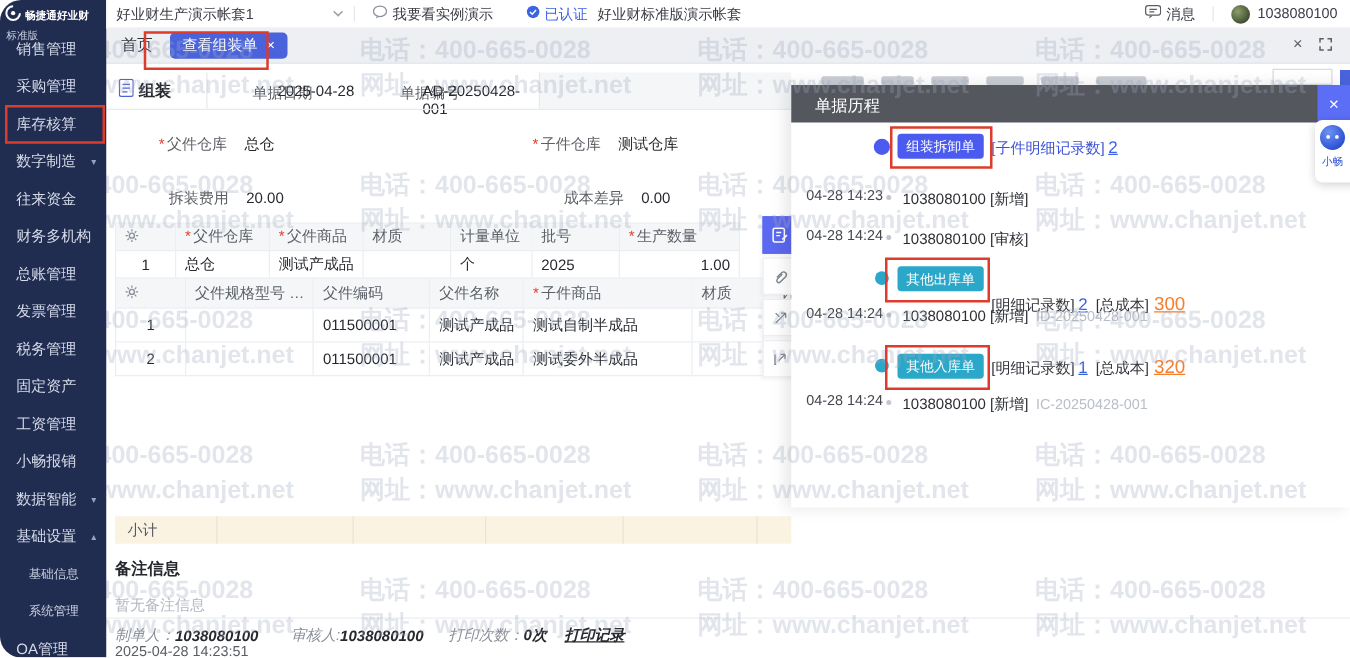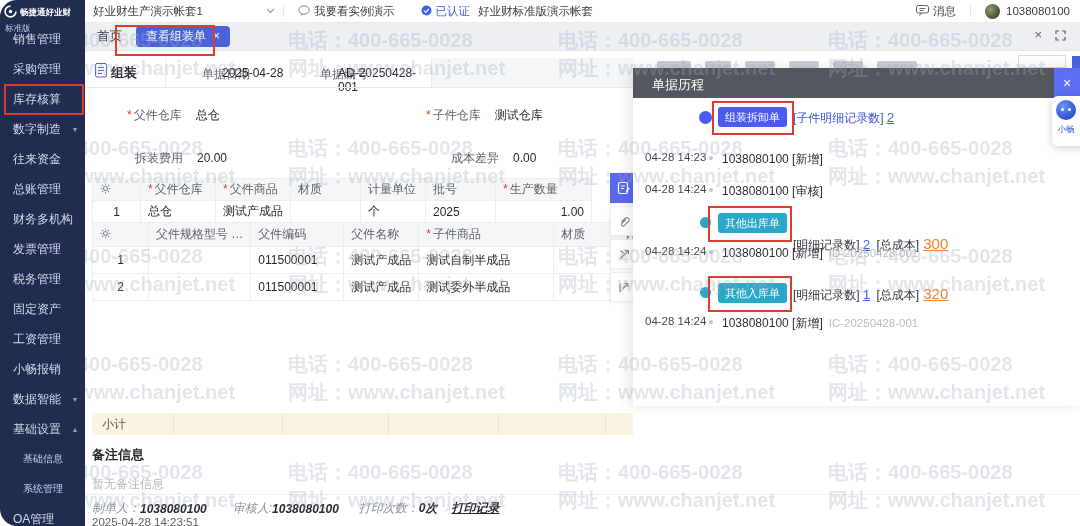--- a/index.html
+++ b/index.html
@@ -131,25 +131,25 @@
         </div>
       <div class="mi">
           <span>数字制造</span>
           <span class="caret">▾</span>
         </div>
       <div class="mi">
           <span>往来资金</span>
           <span class="caret"></span>
         </div>
       <div class="mi">
+          <span>财务多机构</span>
+          <span class="caret"></span>
+        </div>
+      <div class="mi">
           <span>总账管理</span>
-          <span class="caret"></span>
-        </div>
-      <div class="mi">
-          <span>财务多机构</span>
           <span class="caret"></span>
         </div>
       <div class="mi">
           <span>发票管理</span>
           <span class="caret"></span>
         </div>
       <div class="mi">
           <span>税务管理</span>
           <span class="caret"></span>
         </div>

